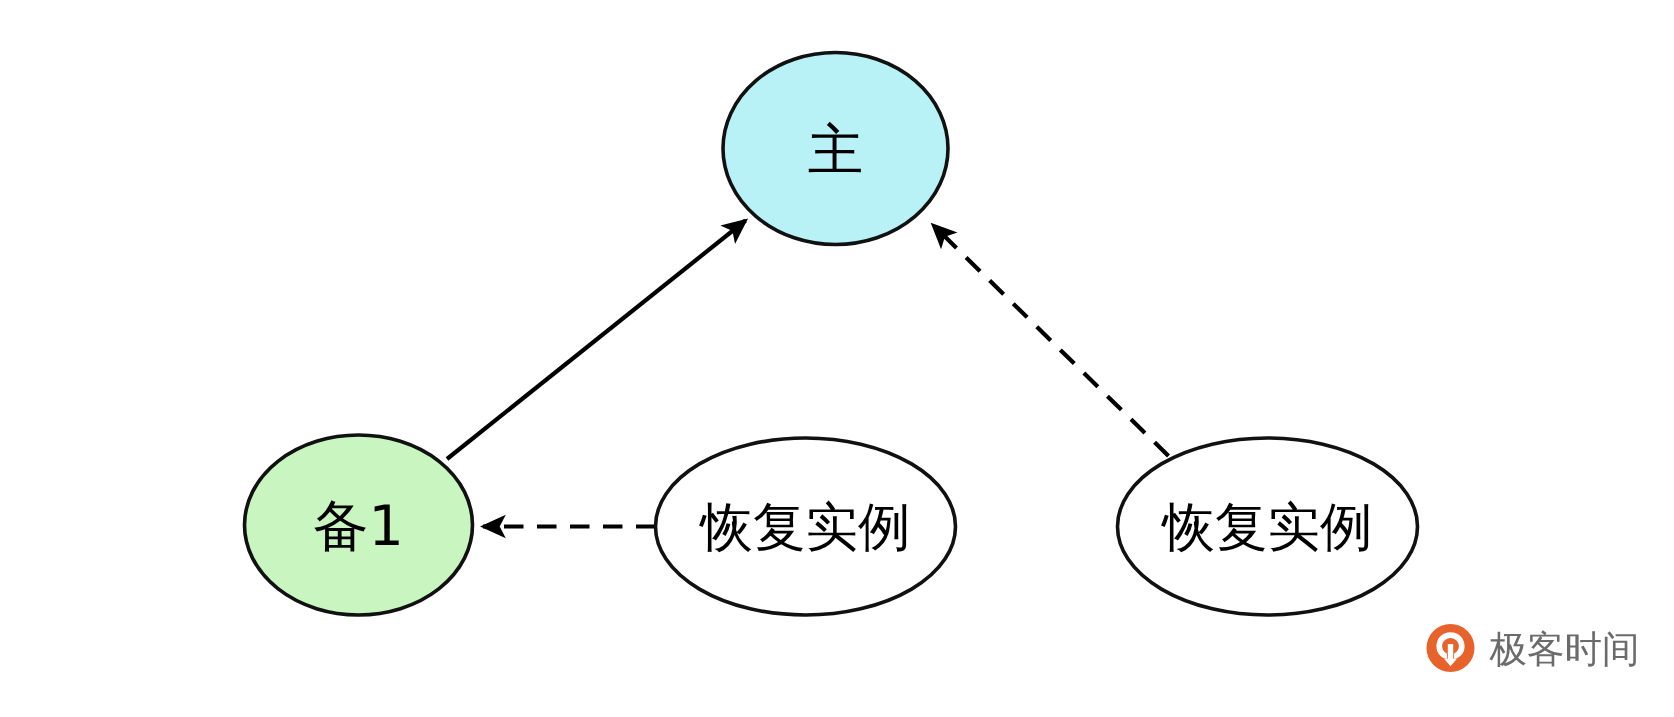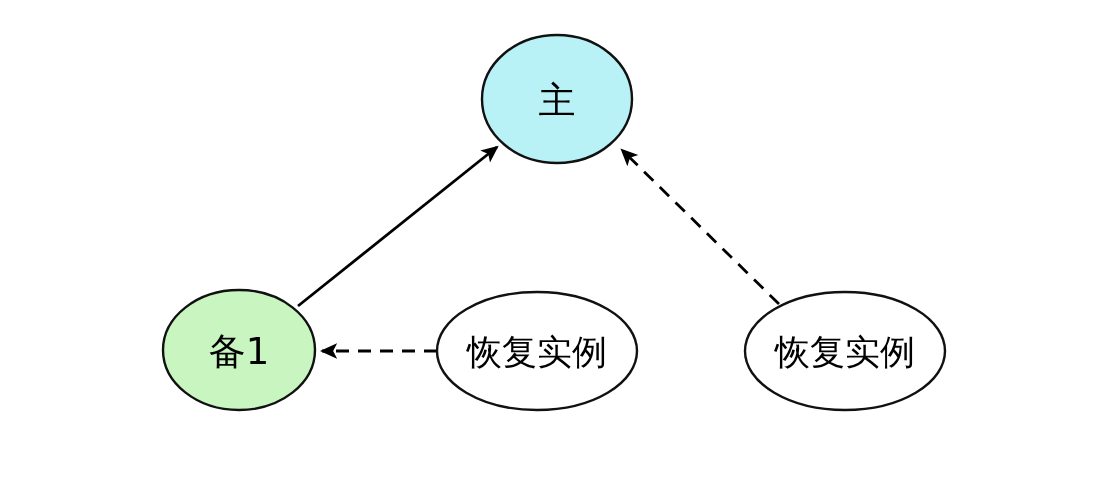--- a/index.html
+++ b/index.html
@@ -108,14 +108,25 @@
       <ellipse class="node-shape" cx="537" cy="351" rx="100" ry="59" fill="#ffffff"></ellipse>
       <text class="node-label node-label-small" x="537" y="352">恢复实例</text>
     </g>
 
     <g>
       <ellipse class="node-shape" cx="845" cy="351" rx="100" ry="59" fill="#ffffff"></ellipse>
       <text class="node-label node-label-small" x="845" y="352">恢复实例</text>
     </g>
   </svg>
 
+  <div id="watermark">
+    <svg class="wm-logo" viewBox="0 0 34 34">
+      <circle cx="17" cy="17" r="16" fill="#e8622c"></circle>
+      <path d="M17 6.5 C 11.6 6.5 7.6 10.6 7.6 15.8 C 7.6 20.2 10.6 23.6 14.6 24.4
+               L 14.6 20.6 C 12.7 19.9 11.4 18.1 11.4 15.9 C 11.4 12.8 13.9 10.3 17 10.3
+               C 20.1 10.3 22.6 12.8 22.6 15.9 C 22.6 18.1 21.3 19.9 19.4 20.6
+               L 19.4 24.4 C 23.4 23.6 26.4 20.2 26.4 15.8 C 26.4 10.6 22.4 6.5 17 6.5 Z" fill="#ffffff"></path>
+      <path d="M15.2 14.4 L 18.8 14.4 L 18.8 24.2 L 21.3 24.2 L 17 29.2 L 12.7 24.2 L 15.2 24.2 Z" fill="#ffffff"></path>
+    </svg>
+    <span class="wm-text">极客时间</span>
+  </div>
 
 </div>
 
 </body></html>

